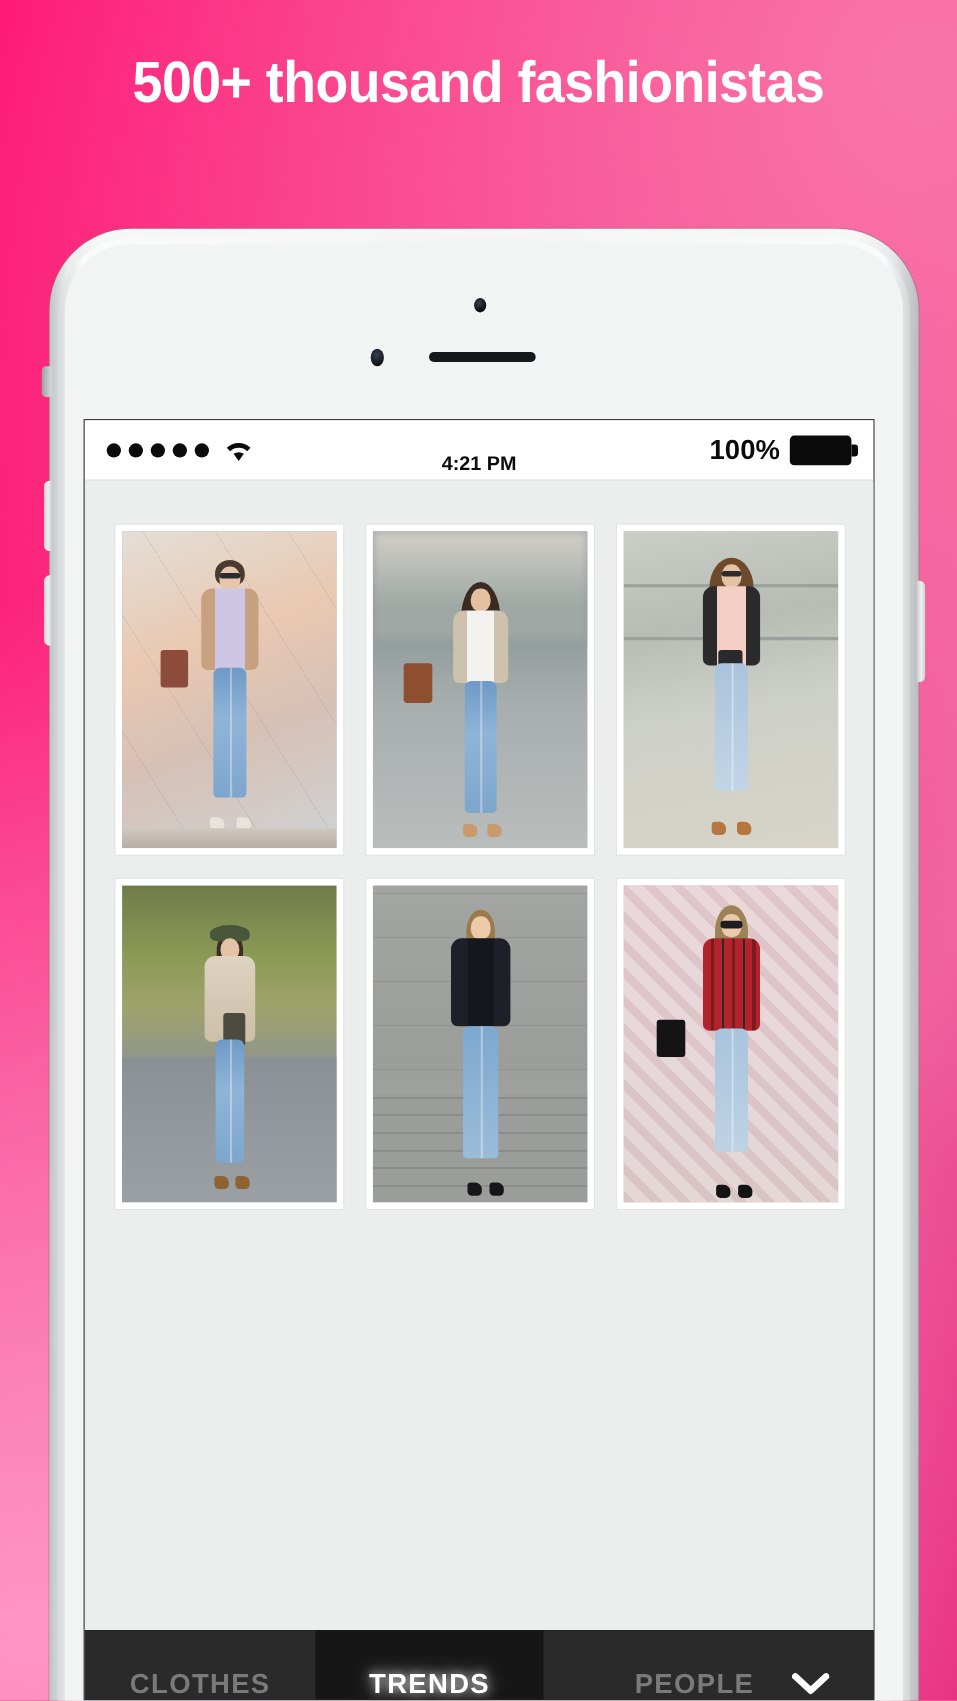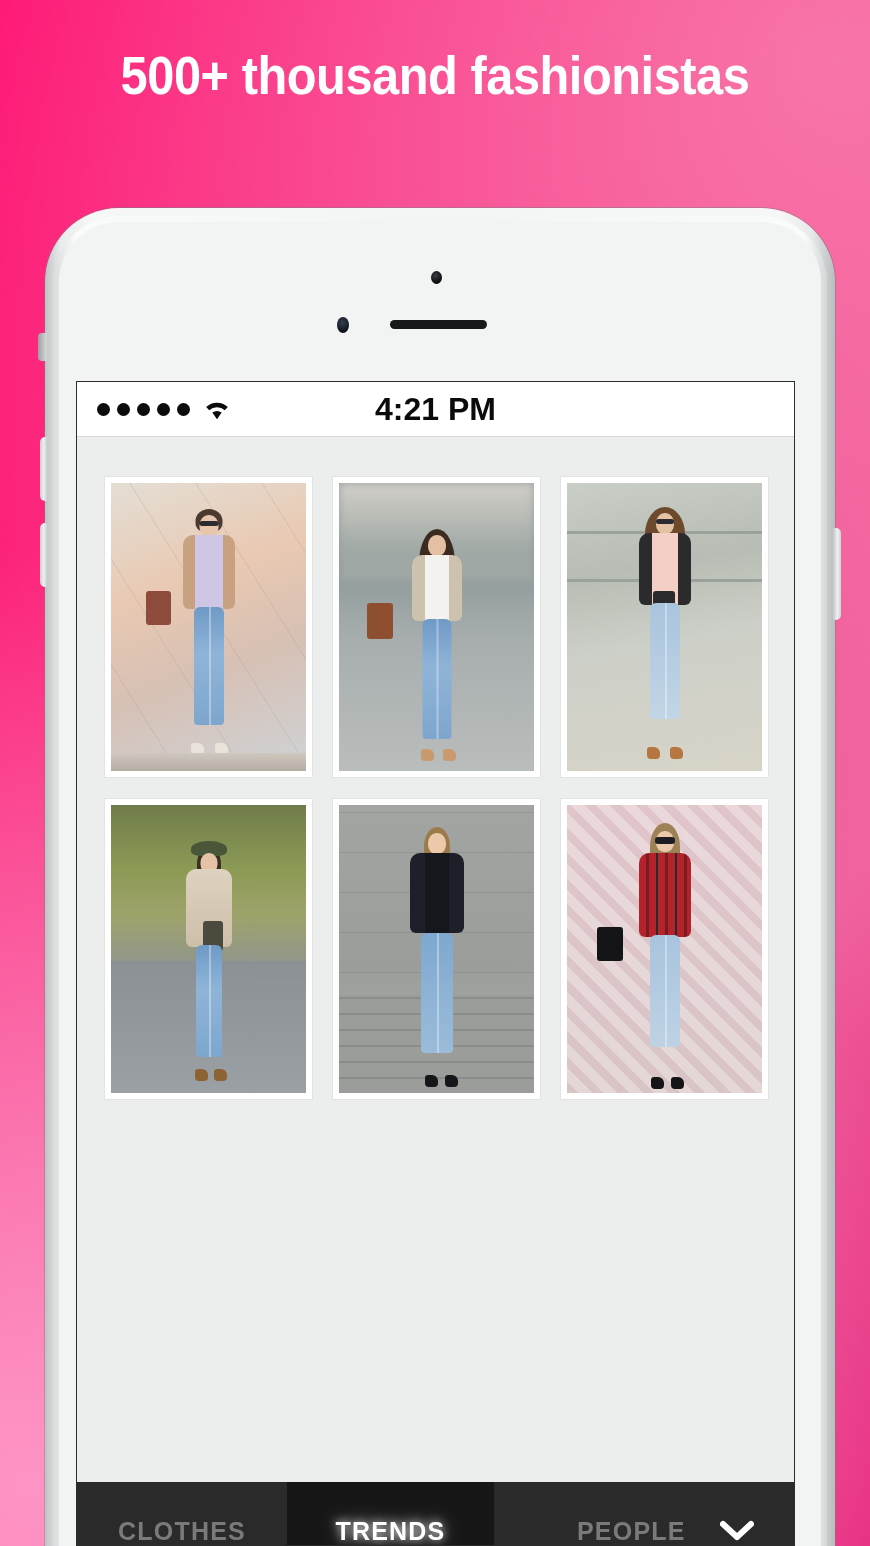--- a/index.html
+++ b/index.html
@@ -81,23 +81,23 @@
   #statusbar{
     position:absolute;left:0;top:0;width:100%;height:55px;
     background:#ffffff;border-bottom:1px solid #d7d7d7;box-sizing:border-box;
     display:flex;align-items:center;
   }
   #sb-left{position:absolute;left:20px;top:0;height:55px;display:flex;align-items:center;gap:7px;}
   .dot{width:13px;height:13px;border-radius:50%;background:#0b0b0b;}
   #wifi{width:26px;height:20px;position:relative;margin-left:7px;}
   #wifi svg{display:block;}
   #sb-time{
-    position:absolute;left:0;top:0;width:100%;height:55px;
+    position:absolute;left:0;top:12px;width:100%;height:55px;
     display:flex;align-items:center;justify-content:center;
-    font-size:32px;font-weight:700;color:#0b0b0b;letter-spacing:0px;
+    font-size:18px;font-weight:700;color:#0b0b0b;letter-spacing:0px;
   }
   #sb-right{position:absolute;right:14px;top:0;height:55px;display:flex;align-items:center;gap:9px;}
   #sb-batt-pct{font-size:25px;font-weight:700;color:#0b0b0b;}
   #battery{position:relative;width:62px;height:27px;}
   #batt-body{position:absolute;left:0;top:0;width:56px;height:27px;border-radius:4px;background:#0b0b0b;}
   #batt-cap{position:absolute;left:56px;top:8px;width:6px;height:11px;border-radius:0 3px 3px 0;background:#0b0b0b;}
 
   
   #grid{
     position:absolute;left:0;top:56px;width:719px;height:1044px;
@@ -196,20 +196,27 @@
       <span class="dot"></span>
       <span class="dot"></span>
       <span id="wifi">
         <svg width="26" height="20" viewBox="0 0 26 20">
           <path d="M13 19.2 L8.3 12.6 A8.6 8.6 0 0 1 17.7 12.6 Z" fill="#0b0b0b"></path>
           <path d="M2.2 7.0 A15.6 15.6 0 0 1 23.8 7.0 L20.8 10.2 A11.5 11.5 0 0 0 5.2 10.2 Z" fill="#0b0b0b"></path>
         </svg>
       </span>
     </div>
     <div id="sb-time">4:21 PM</div>
+    <div id="sb-right">
+      <span id="sb-batt-pct">100%</span>
+      <span id="battery">
+        <span id="batt-body"></span>
+        <span id="batt-cap"></span>
+      </span>
+    </div>
   </div>
 
   <div id="grid">
 
     <div class="photo-card">
       <div class="photo" id="p1">
         <div class="ph-bg"></div>
         <div class="hair" style="top:26px;width:27px;height:24px;background:#4b3a30;"></div>
         <div class="head" style="top:32px;width:19px;height:22px;background:#e7c6ac;"></div>
         <div class="shades" style="top:38px;width:19px;"></div>

